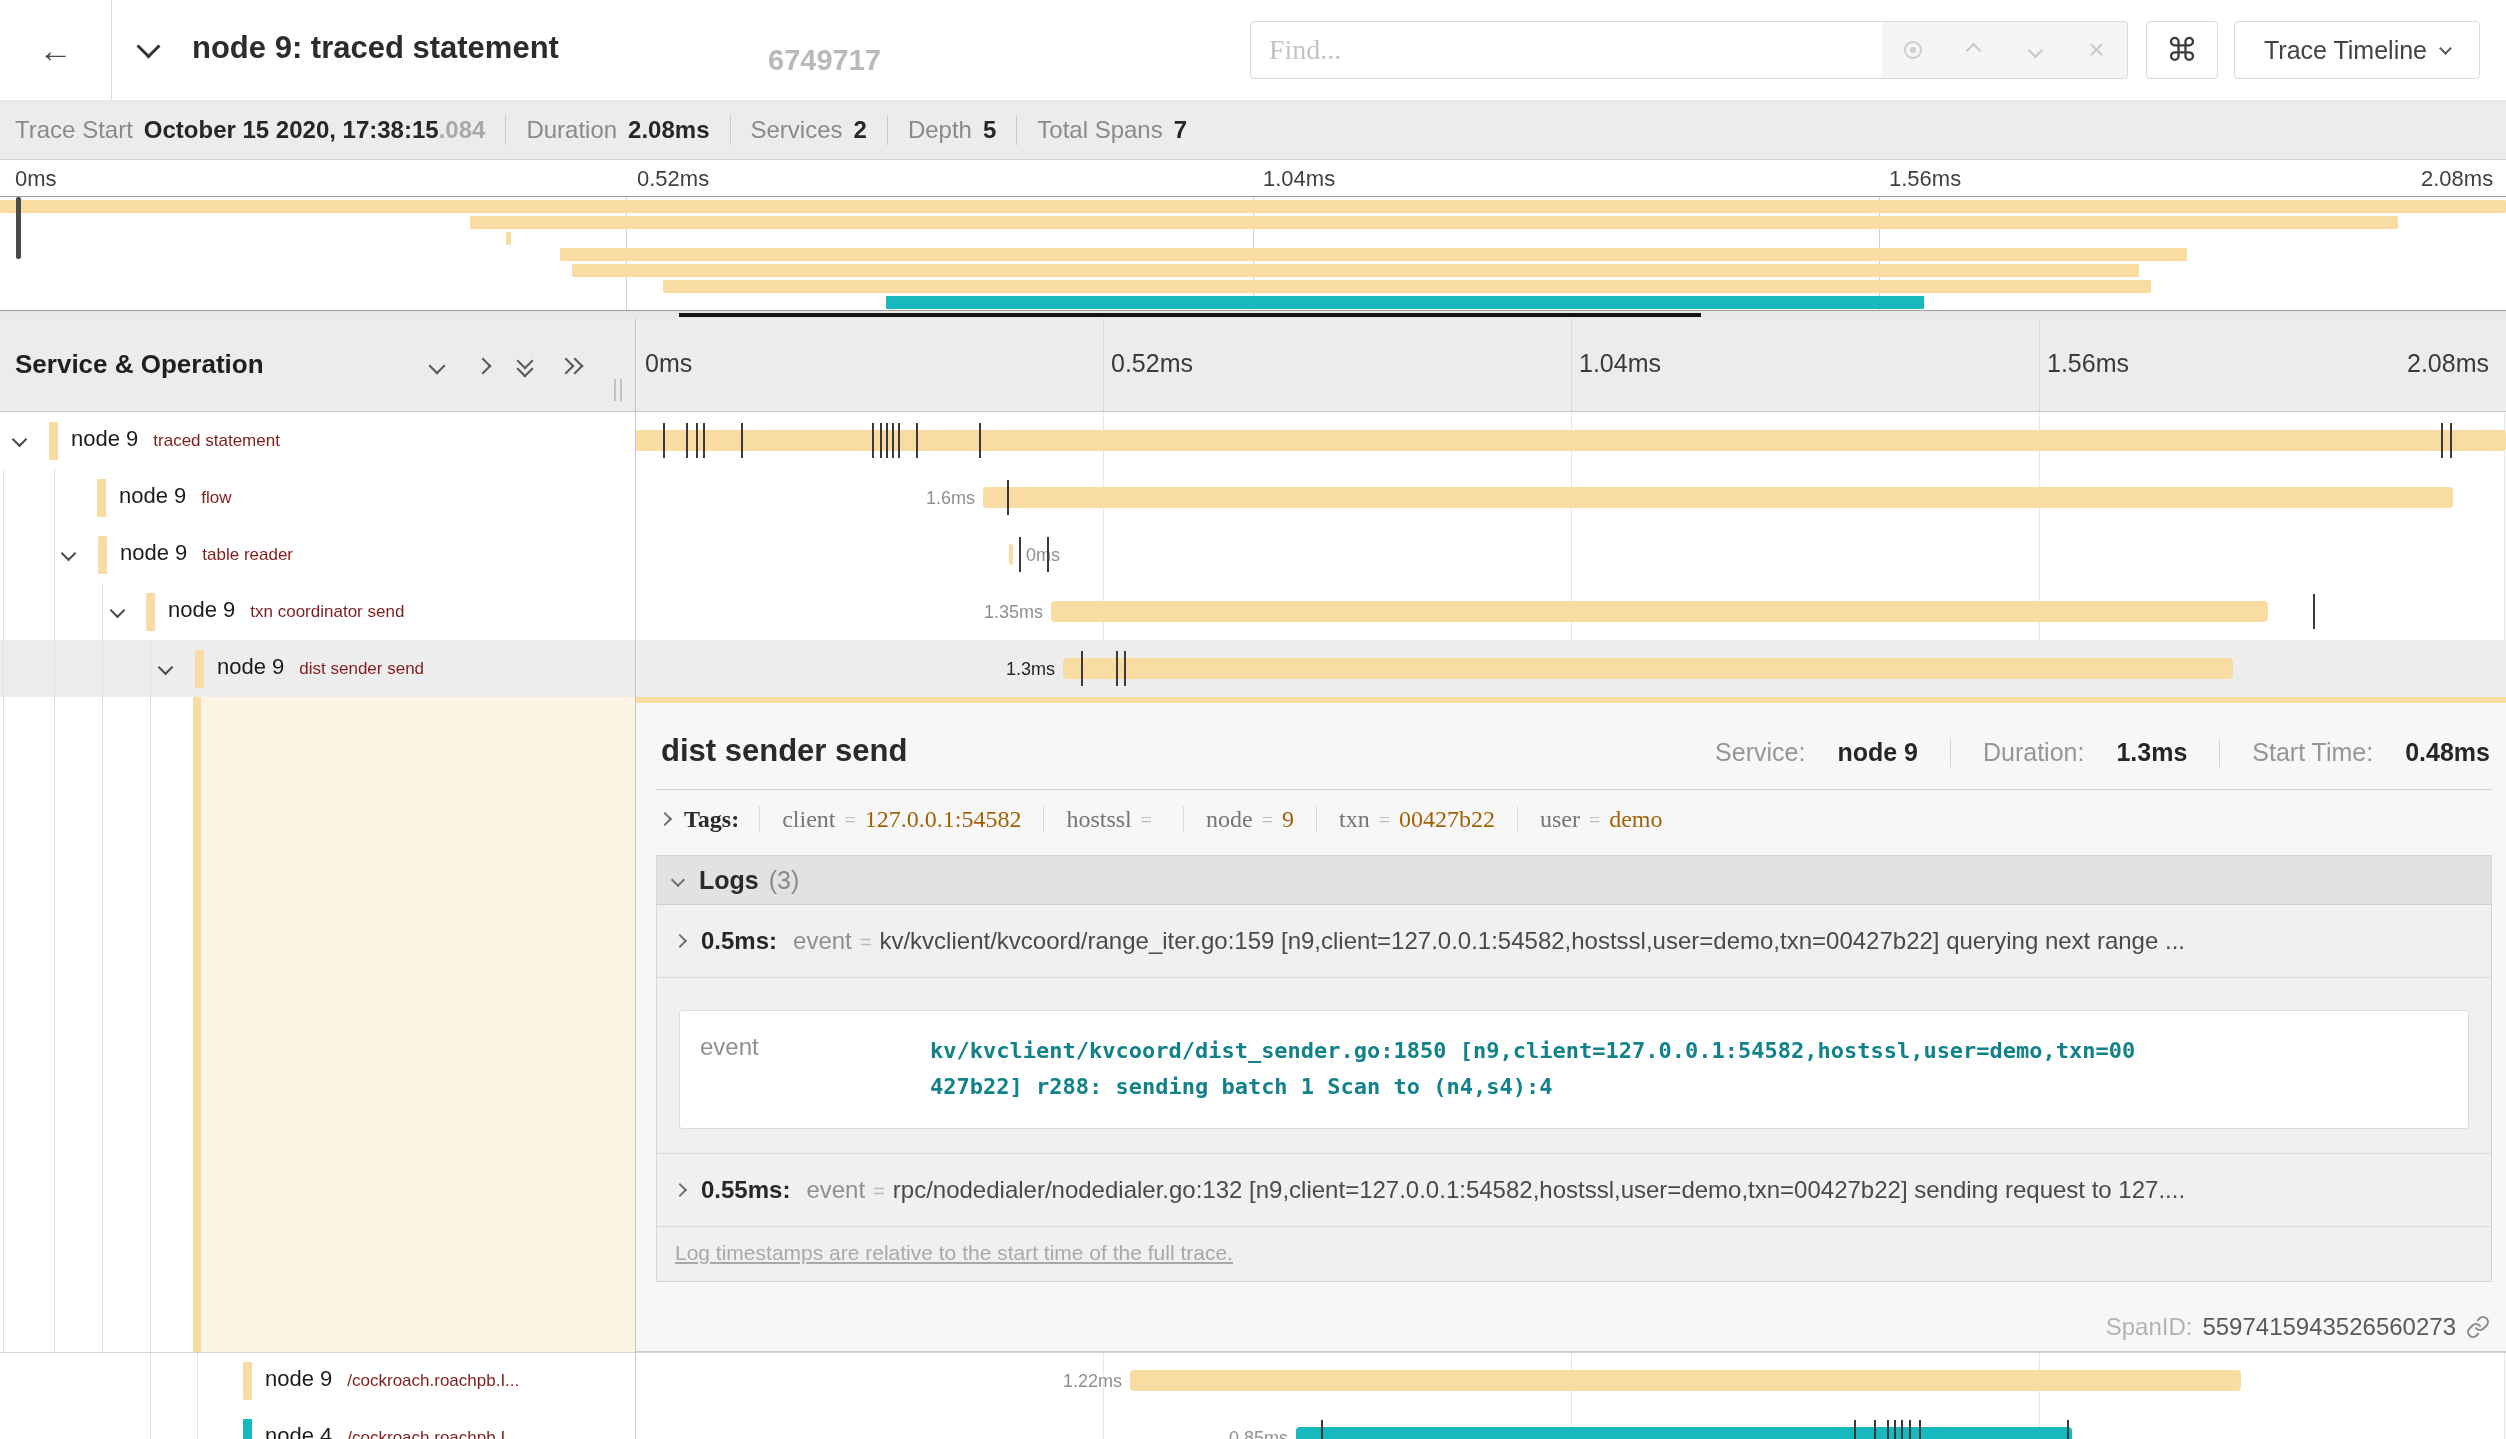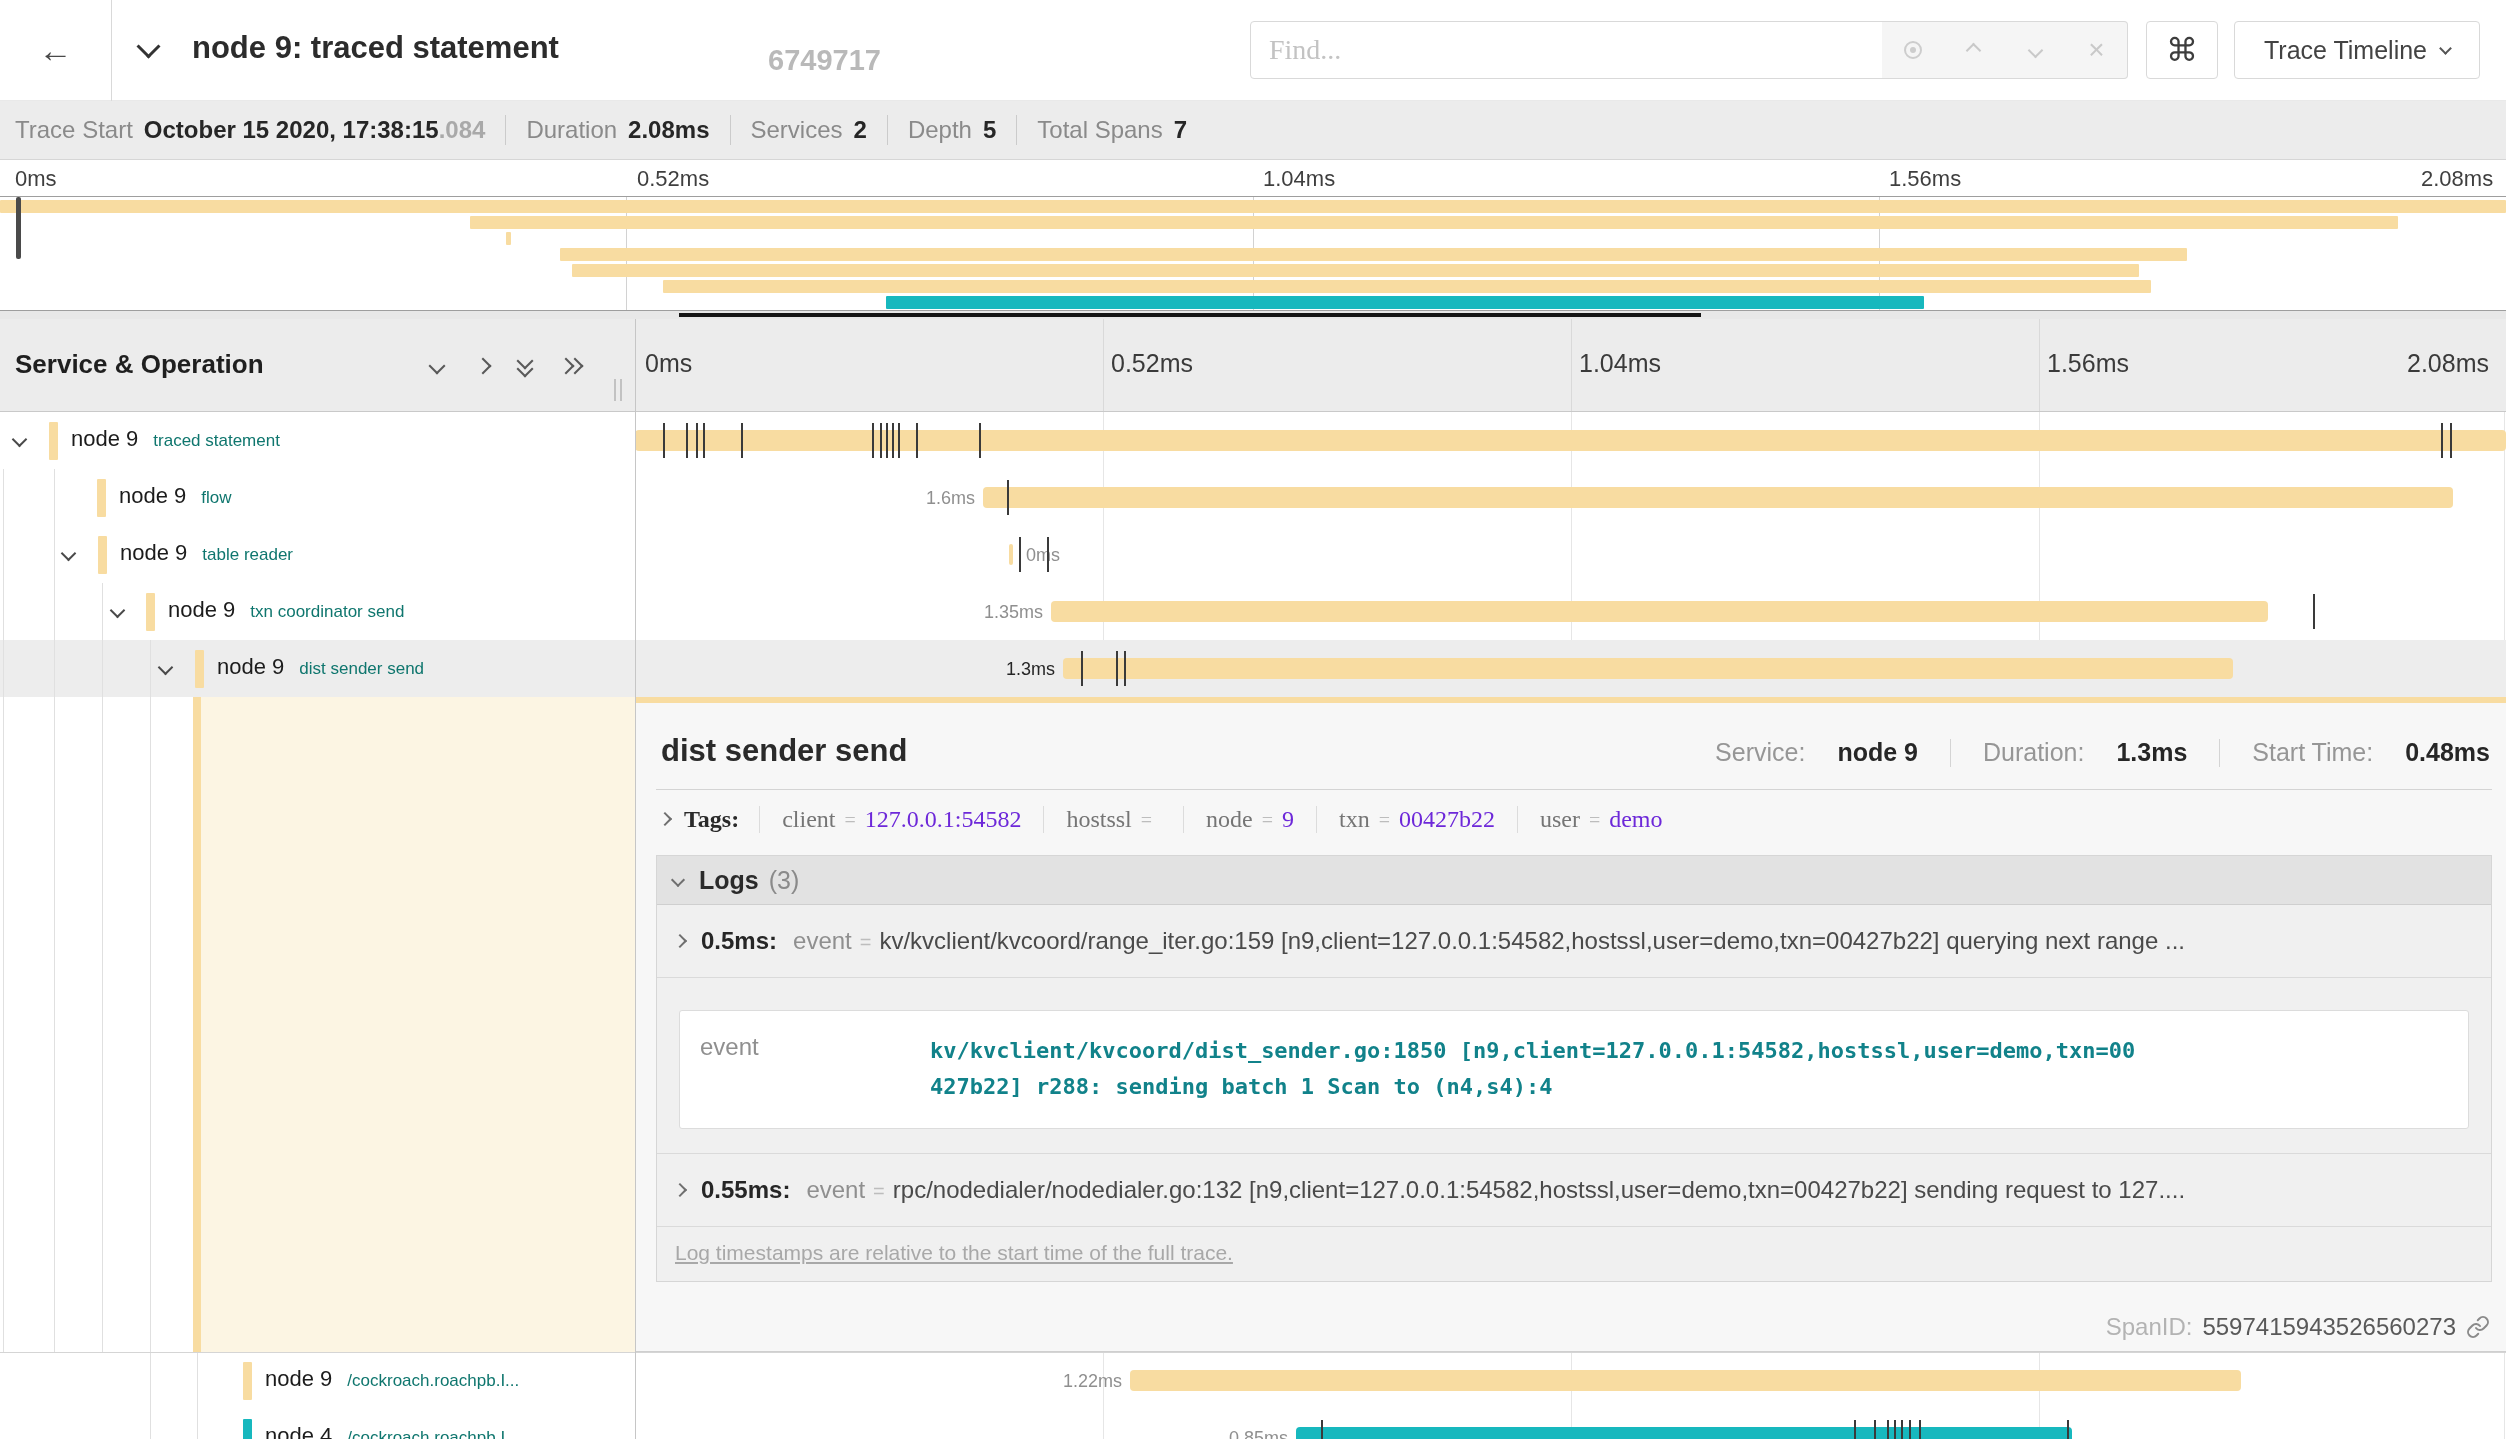--- a/index.html
+++ b/index.html
@@ -63,21 +63,21 @@
   .divider-x { position:absolute; left:635px; top:319px; width:1px; height:1120px; background:#c6c6c6; z-index:6; }
   .row { position:absolute; left:0; width:2506px; height:57px; }
   .row-sel-bg { position:absolute; left:0; top:228px; width:2506px; height:57px; background:#ededed; }
   .tguide { position:absolute; width:1px; background:#e0e0e0; }
   .tband { position:absolute; left:193px; width:8px; background:#F8DCA1; }
   .cream { position:absolute; left:201px; top:285px; width:434px; height:655px; background:#FCF5E3; }
   .rchev { position:absolute; top:22px; width:11px; height:11px; border-width:0 2px 2px 0; border-color:#4a4a4a; cursor:pointer; }
   .cbar { position:absolute; top:10px; width:9px; height:38px; border-radius:1px; }
   .tlabels { position:absolute; top:14px; display:flex; align-items:baseline; gap:15px; white-space:nowrap; cursor:pointer; }
   .svc { font-size:22px; color:#1c1c1c; }
-  .op { font-size:17px; color:#0f766e; }
+  .op { font-size:17px; color:#7f1d1d; }
   .bar { position:absolute; top:18px; height:21px; border-radius:4px; cursor:pointer; }
   .glabel { position:absolute; top:19px; font-size:18px; color:#8f8f8f; white-space:nowrap; }
   .glabel.r { transform:translateX(-100%); }
   .glabel.dark { color:#262626; }
   .tk { position:absolute; top:11px; width:2px; height:35px; background:#3a3a3a; }
   
   .detail-strip { position:absolute; left:635px; top:285px; width:1871px; height:6px; background:#F8DCA1; }
   .detail-panel { position:absolute; left:636px; top:291px; width:1870px; height:649px; background:#f7f7f7; border-bottom:1px solid #cfcfcf; }
   .dp-head { display:flex; justify-content:space-between; align-items:baseline; margin:30px 16px 0 25px; }
   .dp-title { font-size:31px; font-weight:700; color:#2a2a2a; }
@@ -86,21 +86,21 @@
   .meta-value { color:#262626; font-weight:700; }
   .meta-div { width:1px; height:28px; background:#d4d4d4; }
   .dp-hr { border-top:1px solid #d4d4d4; margin:20px 14px 0 20px; }
   .dp-tags { display:flex; align-items:center; margin:16px 14px 0 20px; font-size:24px; white-space:nowrap; cursor:pointer;font-family:Liberation Serif, serif; }
   .tags-chev { width:10px; height:10px; border-width:0 2px 2px 0; border-color:#6f6f6f; margin:0 14px 2px 4px; }
   .tags-title { font-weight:700; color:#2a2a2a; margin-right:20px; }
   .tag-item { display:flex; align-items:baseline; gap:9px; padding:0 22px; border-left:1px solid #dcdcdc; }
   .tag-item:first-of-type { border-left:0; padding-left:0; }
   .tag-key { color:#757575; }
   .tag-eq { color:#bdbdbd; font-size:20px; }
-  .tag-val { color:#6d28d9; }
+  .tag-val { color:#a16207; }
   .dp-logs { margin:22px 14px 0 20px; border:1px solid #d6d6d6; }
   .logs-head { height:49px; background:#e2e2e2; border-bottom:1px solid #cfcfcf; display:flex; align-items:center; padding-left:16px; cursor:pointer; }
   .logs-title { font-size:25px; font-weight:700; color:#2a2a2a; margin:0 10px 0 16px; }
   .logs-count { font-size:25px; color:#8a8a8a; }
   .logs-body { background:#f0f0f0; }
   .log-row { display:flex; align-items:baseline; padding:22px 10px 22px 18px; border-bottom:1px solid #dadada; font-size:24px; white-space:nowrap; overflow:hidden; cursor:pointer; }
   .log-chev-r { width:10px; height:10px; border-width:0 2px 2px 0; border-color:#6f6f6f; align-self:center; margin-right:16px; flex:none; }
   .log-time { font-weight:700; color:#262626; margin-right:16px; }
   .log-key { color:#8f8f8f; margin-right:8px; }
   .log-eq { color:#bdbdbd; font-size:20px; margin-right:8px; }

